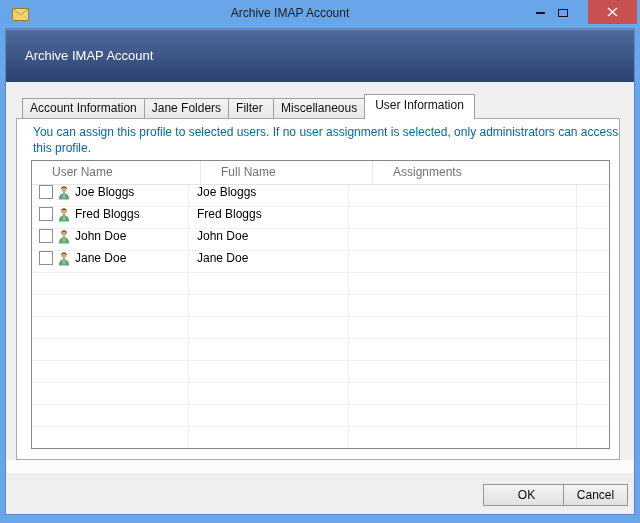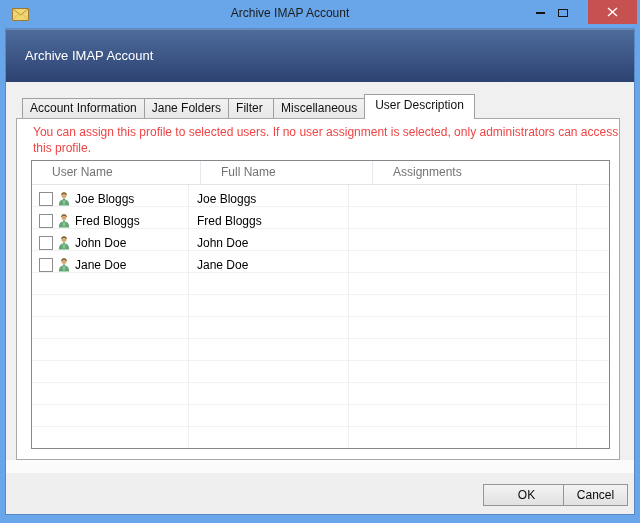--- a/index.html
+++ b/index.html
@@ -28,27 +28,27 @@
   .banner-title{position:absolute;left:19px;top:0;height:53px;line-height:53px;color:#ffffff;font-size:13px;}
   
   .tabs{position:absolute;left:16px;top:65px;height:25px;display:flex;align-items:flex-end;z-index:3;}
   .tab{box-sizing:border-box;height:20px;line-height:18px;margin-bottom:1px;padding:0 7px;
     border:1px solid #9f9f9f;border-bottom:none;
     background:linear-gradient(#f2f2f2,#e8e8e8);white-space:pre;color:#111;}
   .tab + .tab{margin-left:-1px;}
   .tab.active{height:25px;line-height:21px;margin-bottom:0;padding:0 10px;background:#ffffff;position:relative;z-index:4;}
   
   .panel{position:absolute;left:10px;top:89px;width:604px;height:342px;background:#ffffff;border:1px solid #a9a9a9;box-sizing:border-box;z-index:2;}
-  .desc{margin:5px 16px 0 16px;width:586px;line-height:16px;color:#ef4444;}
+  .desc{margin:5px 16px 0 16px;width:586px;line-height:16px;color:#0369a1;}
   
   .utable{position:absolute;left:14px;top:41px;width:579px;height:289px;border:1px solid #84878c;box-sizing:border-box;background:#ffffff;overflow:hidden;display:flex;flex-direction:column;}
   .thead{display:flex;height:23px;flex:none;border-bottom:1px solid #e2e4e8;background:#ffffff;}
   .th{box-sizing:border-box;line-height:22px;padding-left:8px;border-right:1px solid #e7e9ec;overflow:hidden;white-space:nowrap;color:#737373;margin-left:12px;}
   .trow{display:flex;height:21px;flex:none;border-bottom:1px solid #f0f1f4;}
-  .td{box-sizing:border-box;height:100%;border-right:1px solid #eceef1;display:flex;align-items:flex-end;padding-left:8px;overflow:hidden;white-space:nowrap;}
+  .td{box-sizing:border-box;height:100%;border-right:1px solid #eceef1;display:flex;align-items:flex-start;padding-left:8px;overflow:hidden;white-space:nowrap;}
   .c1{width:157px;flex:none;}
   .c2{width:160px;flex:none;}
   .c3{width:228px;flex:none;}
   .c4{flex:1;border-right:none !important;}
   .td.c1{padding-left:7px;}
   .cb{width:12px;height:12px;flex:none;border:1px solid #8d8d8d;background:#fff;margin-right:4px;}
   .uicon{flex:none;margin-right:4px;display:flex;}
   
   .gap-strip{position:absolute;left:0;right:0;top:431px;height:13px;background:#fbfbfb;}
   .footer{position:absolute;left:0;right:0;top:444px;bottom:0;background:#efefef;}
@@ -88,21 +88,21 @@
 
     <div class="banner">
       <div class="banner-title">Archive IMAP Account</div>
     </div>
 
     <div class="tabs">
         <div class="tab">Account Information</div>
         <div class="tab">Jane Folders</div>
         <div class="tab">Filter </div>
         <div class="tab">Miscellaneous</div>
-        <div class="tab active">User Description</div>
+        <div class="tab active">User Information</div>
       </div>
 
     <div class="panel">
       <div class="desc">You can assign this profile to selected users. If no user assignment is selected, only administrators can access this profile.</div>
 
       <div class="utable">
         <div class="thead">
           <div class="th c1">User Name</div>
           <div class="th c2">Full Name</div>
           <div class="th c3">Assignments</div>

